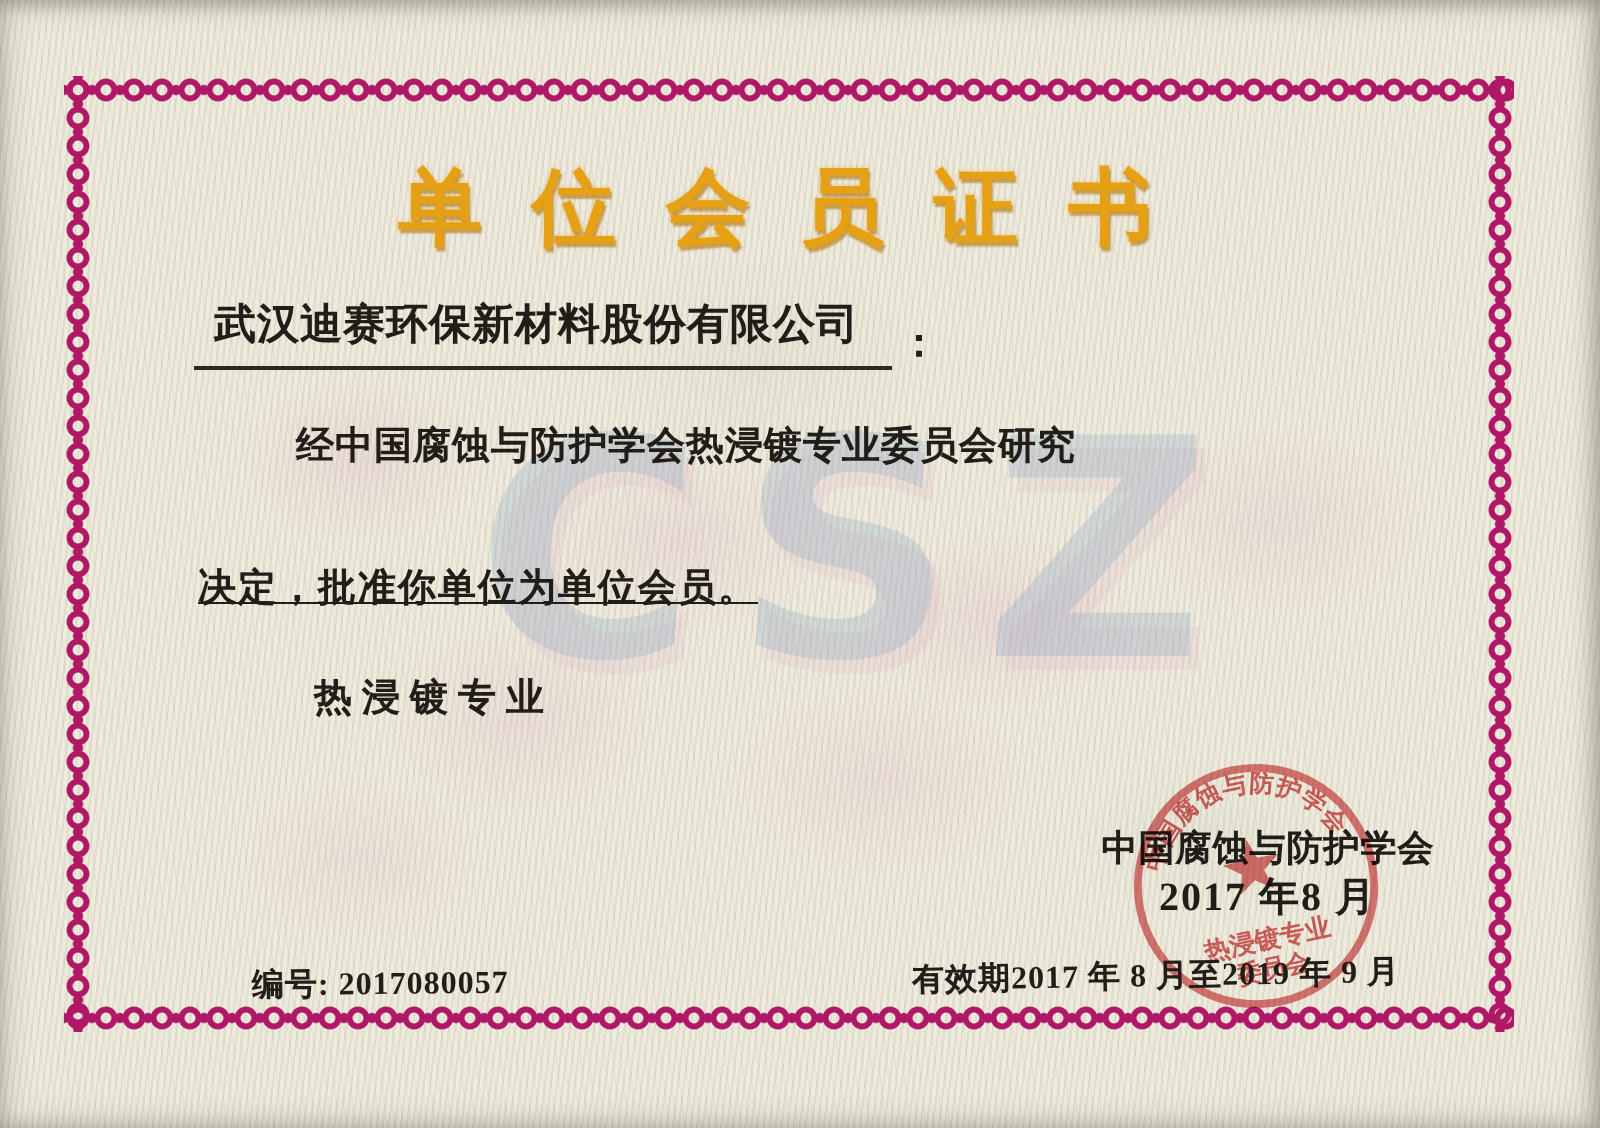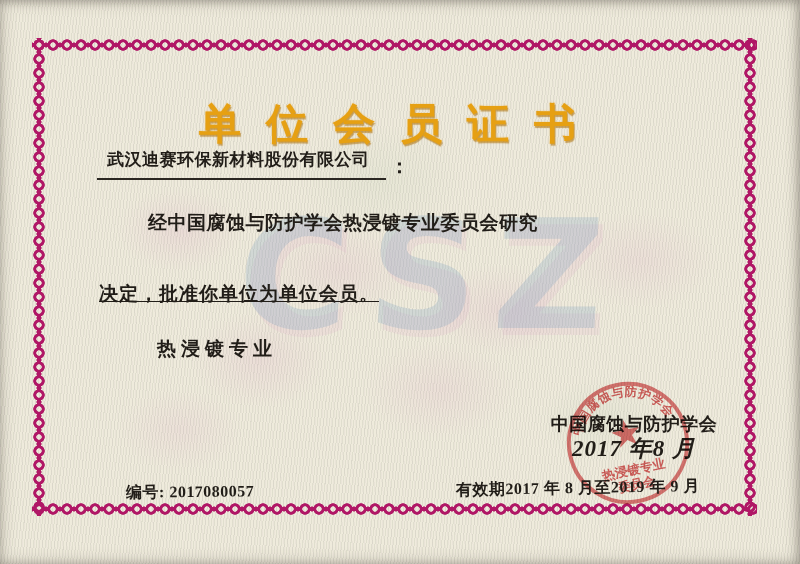--- a/index.html
+++ b/index.html
@@ -67,44 +67,43 @@
   }
   .strip.top{top:0;} .strip.bottom{bottom:0;} .strip.left{left:0;} .strip.right{right:0;}
 
   .title{
     position:absolute; top:76px; left:0; width:100%;
     text-align:center; 
     font-size:42px; font-weight:bold; letter-spacing:25px;
     color:var(--gold);
     text-shadow:1px 2px 1px rgba(169,107,0,.55), 0 0 2px rgba(230,150,10,.45);
     white-space:nowrap;
-    margin-top:20px;
   }
   .company-row{position:absolute; left:97px; top:148px; white-space:nowrap;}
   .company-name{
-    display:inline-block; font-size:17px; font-weight:bold; color:var(--text);
+    display:inline-block; font-size:21px; font-weight:bold; color:var(--text);
     letter-spacing:.5px; padding:0 16px 7px 10px; min-width:250px;
     border-bottom:2px solid #2b2722;
   }
   .company-colon{
     display:inline-block; font-size:20px; font-weight:bold; color:var(--text);
     vertical-align:bottom; margin-left:4px;
   }
   .body-line{position:absolute; font-size:19px; font-weight:700; color:var(--text); white-space:nowrap;}
   .body-line.l1{left:148px; top:210px; letter-spacing:.5px;}
   .body-line.l2{left:99px;  top:281px; letter-spacing:1px;text-decoration:underline;}
   .body-line.l3{left:157px; top:336px; letter-spacing:5px;}
 
   .issuer{
     position:absolute; left:538px; top:413px; width:192px;
     text-align:center; color:var(--text);
     font-size:18px; font-weight:700; line-height:22px; letter-spacing:.5px;
     white-space:nowrap;
   }
-  .issuer .date{font-size:23px; margin-top:3px; letter-spacing:1px;font-style:italic;}
+  .issuer .date{font-size:20px; margin-top:3px; letter-spacing:1px;}
 
   .serial{position:absolute; left:126px; top:482px; font-size:16px; font-weight:700; color:var(--text); letter-spacing:.5px; transform:rotate(-.6deg); white-space:nowrap;}
   .validity{position:absolute; left:456px; top:478px; font-size:16px; font-weight:700; color:var(--text); letter-spacing:.5px; transform:rotate(-1deg); white-space:nowrap;}
 
   .seal{
     position:absolute; left:564px; top:379px; width:128px; height:128px;
     transform:rotate(-12deg); opacity:.85; mix-blend-mode:multiply; pointer-events:none;
   }
   .seal svg{width:100%; height:100%; overflow:visible;}
   .seal text{fill:var(--seal); font-weight:bold; font-family:"Liberation Serif","DejaVu Serif",serif;}

